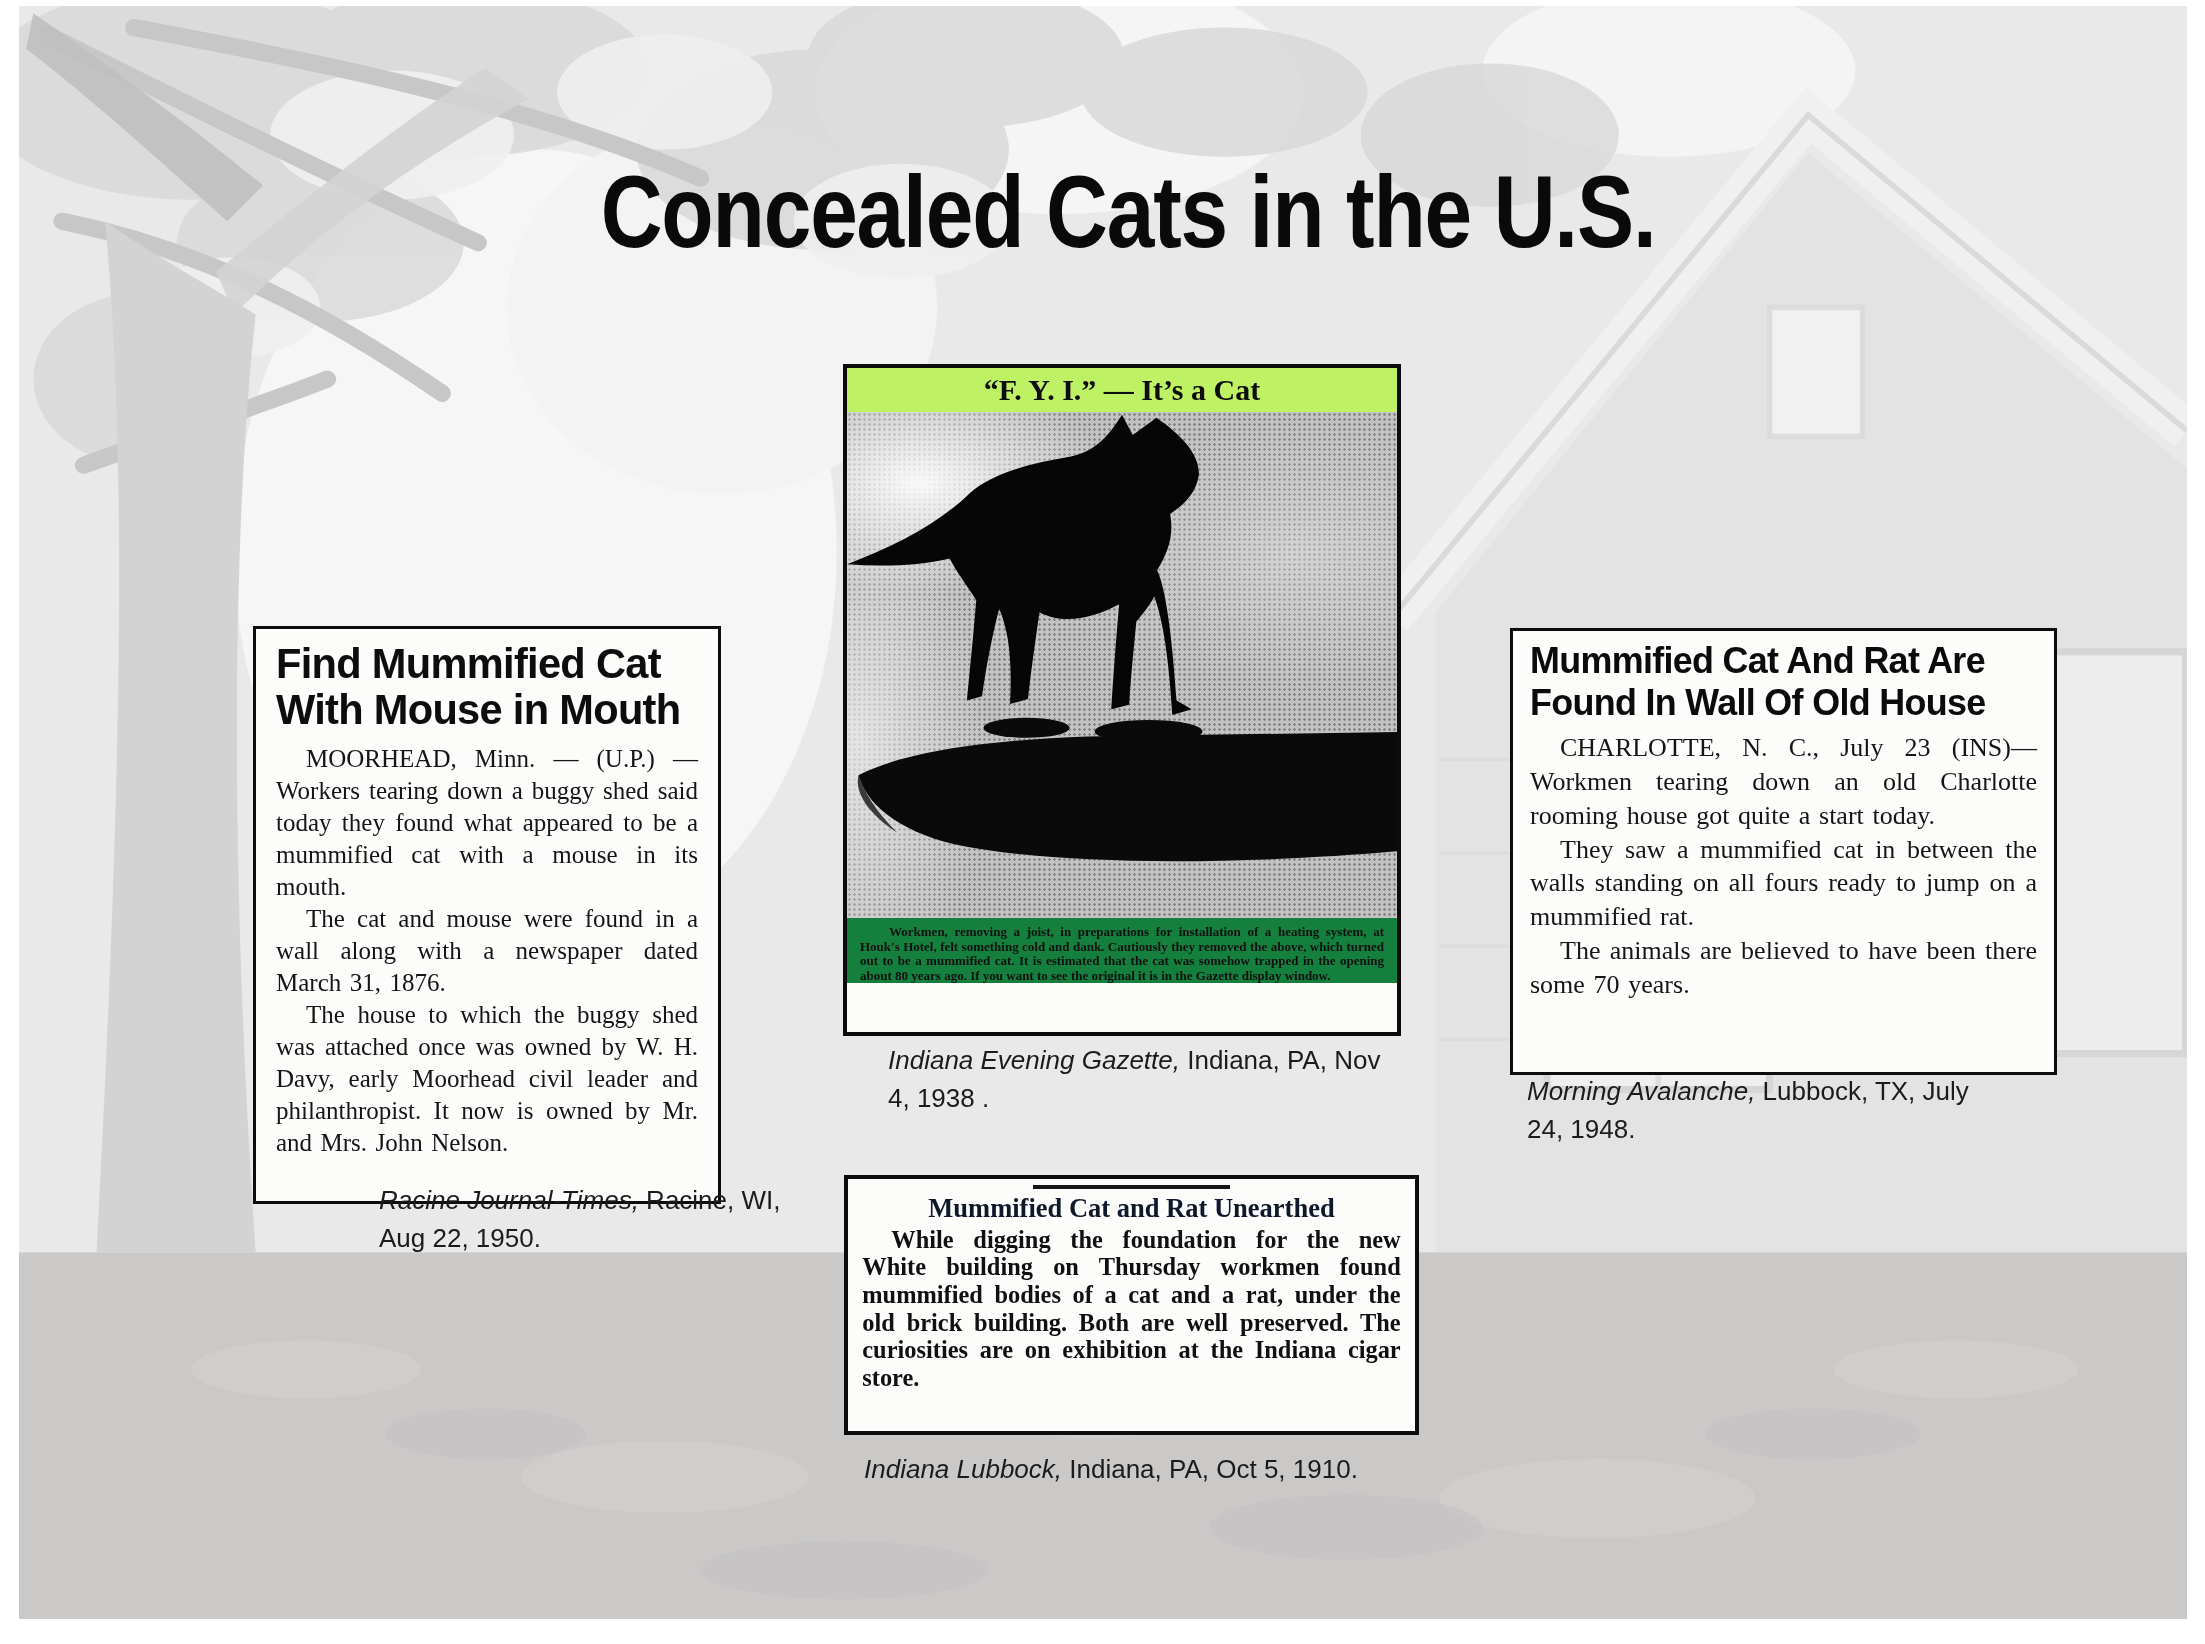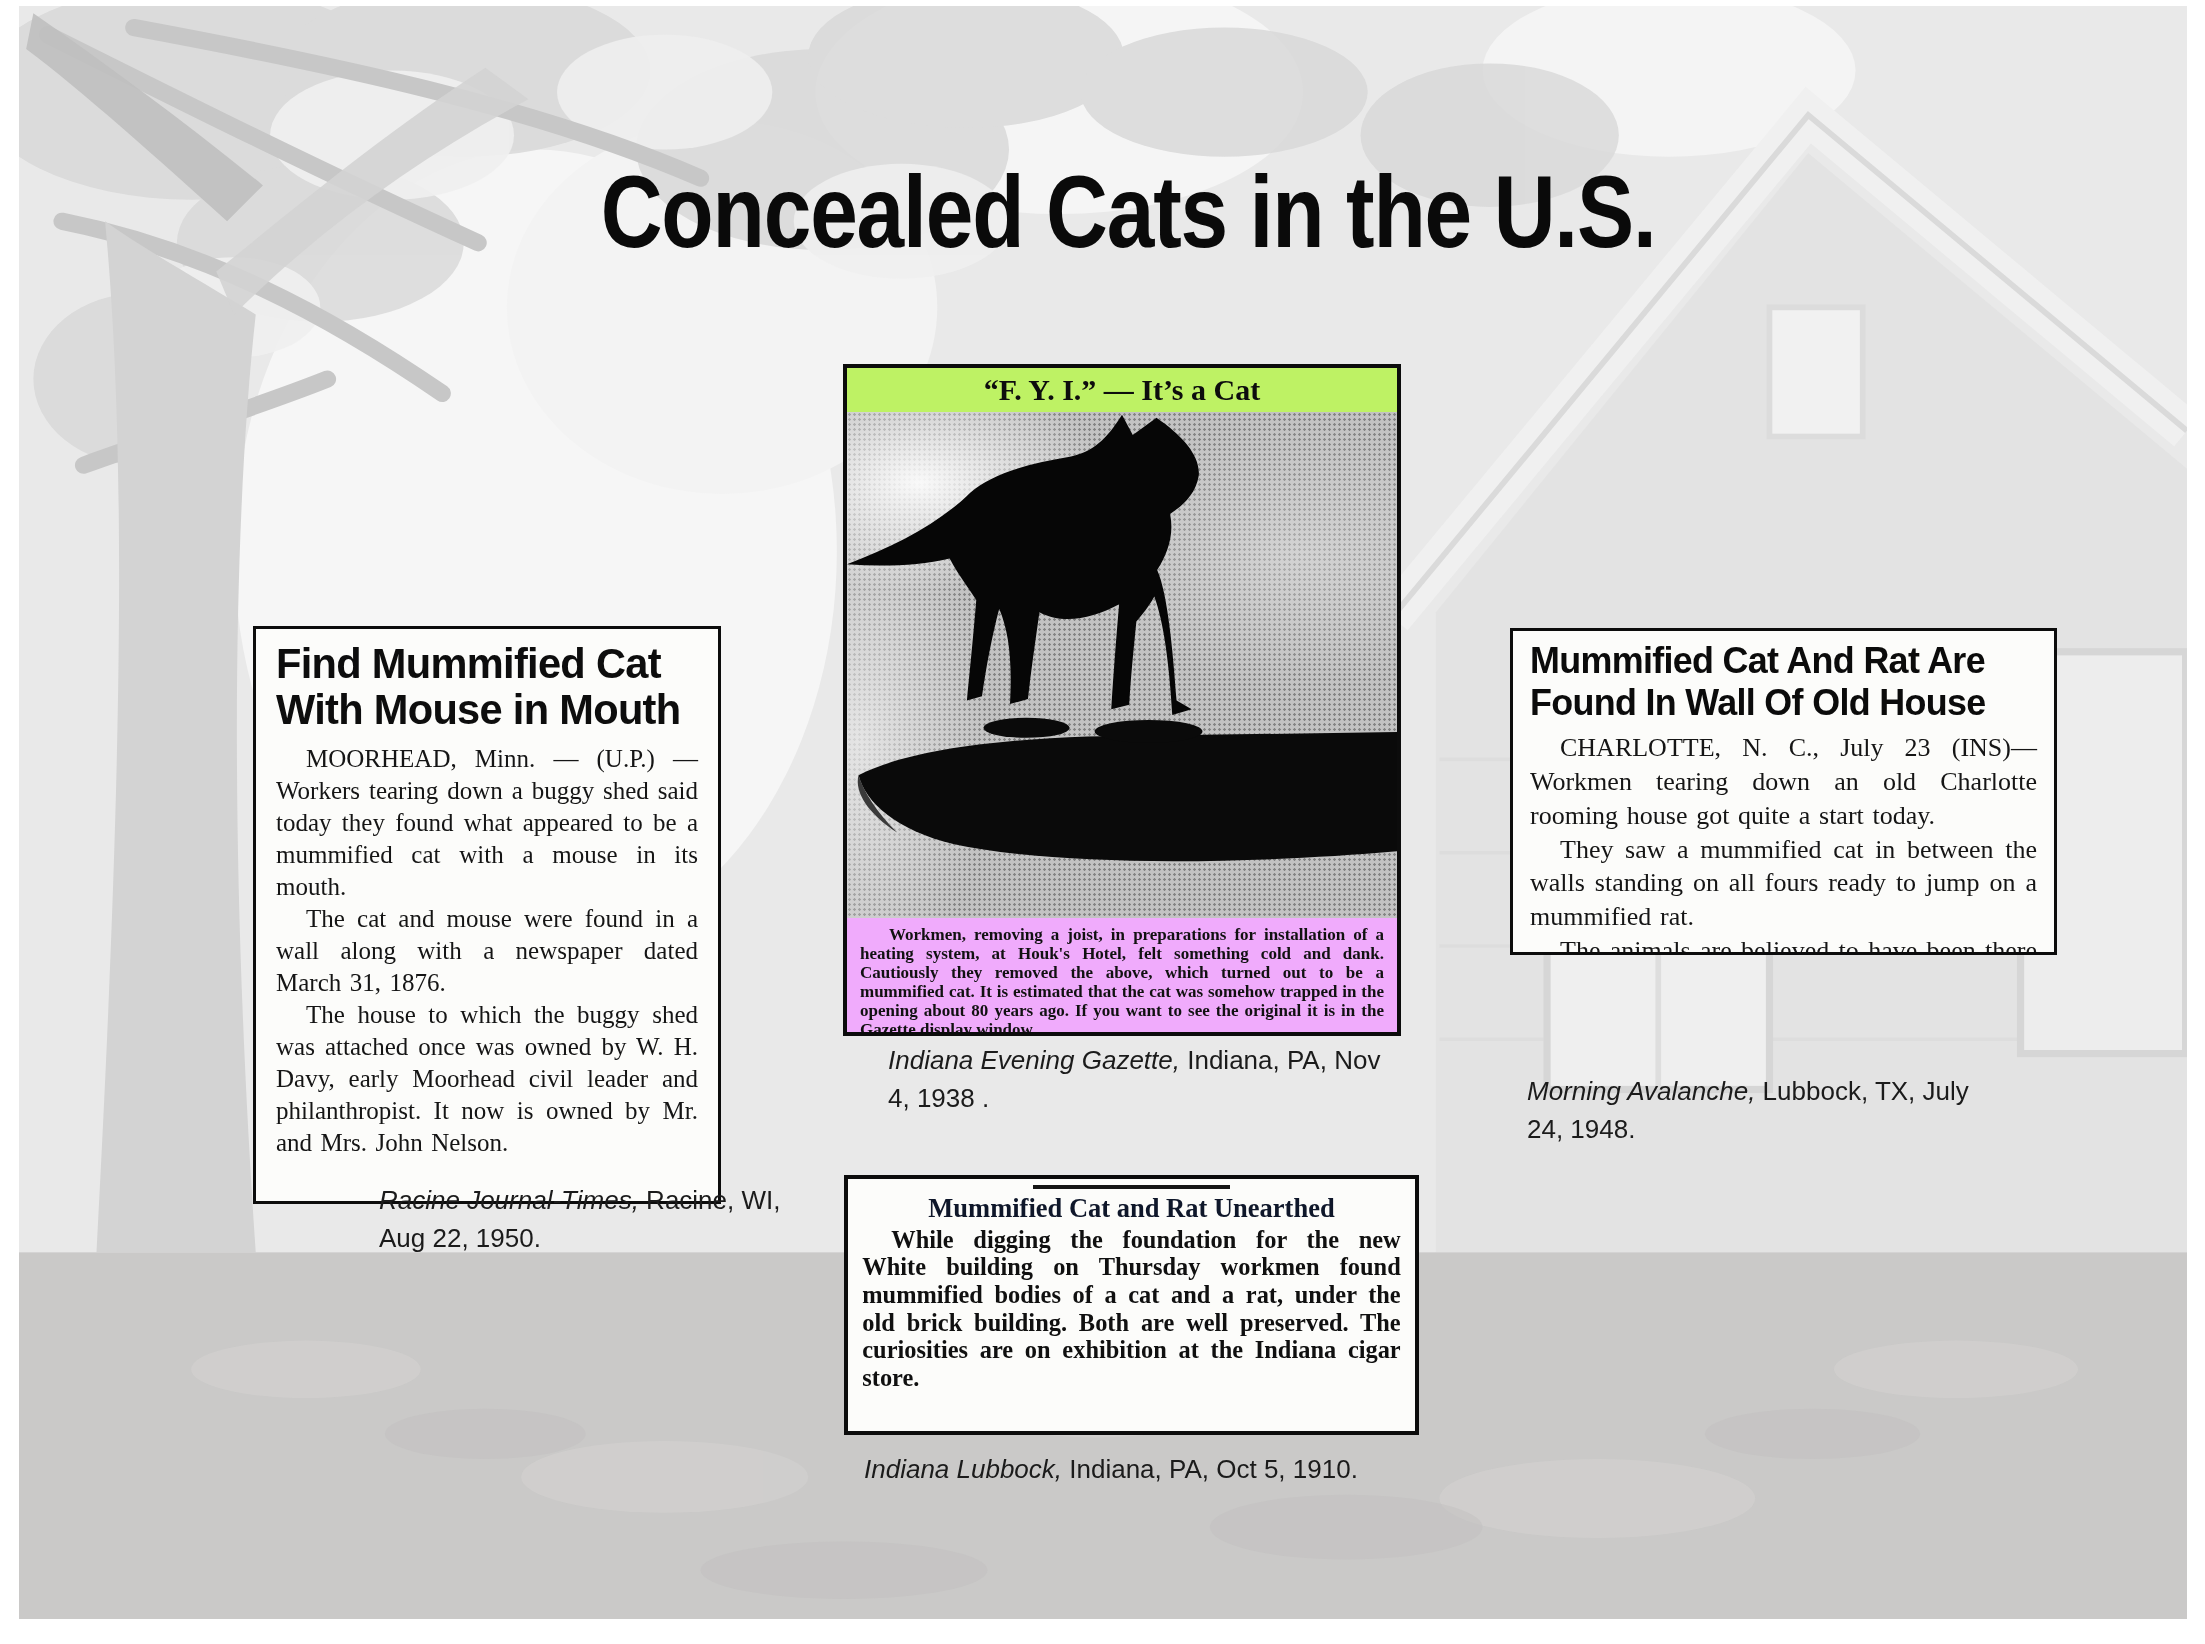--- a/index.html
+++ b/index.html
@@ -48,25 +48,25 @@
     background-image:
       radial-gradient(ellipse 308px 179px at 13% 14%, rgba(252,252,252,.95), rgba(252,252,252,0) 62%),
       radial-gradient(ellipse 215px 430px at 2% 65%, rgba(240,240,240,.75), rgba(240,240,240,0) 60%),
       radial-gradient(ellipse 359px 201px at 82% 28%, rgba(230,230,230,.45), rgba(230,230,230,0) 65%),
       radial-gradient(circle, #848484 1px, rgba(0,0,0,0) 1.5px);
     background-size:auto,auto,auto,5px 5px;
   }
   .gz-photo svg{position:absolute;left:0;top:0;width:100%;height:100%;}
   .gz-cap{
     padding:7.2px 13px 0 13px;font-family:"Liberation Serif",serif;font-weight:bold;
-    font-size:17px;line-height:1.12;text-align:justify;text-indent:29px;color:#111;
-    background:#f0abfc;
-  }
-  
-  .clip-avalanche{left:1510px;top:628px;width:547px;height:327px;padding:8.6px 17px;}
+    font-size:13px;line-height:1.12;text-align:justify;text-indent:29px;color:#111;
+    background:#15803d;
+  }
+  
+  .clip-avalanche{left:1510px;top:628px;width:547px;height:447px;padding:8.6px 17px;}
   .headline-av{
     font-weight:bold;font-size:37px;line-height:1.14;letter-spacing:-0.7px;color:#0b0b0b;
     transform:scaleX(.97);transform-origin:left top;white-space:nowrap;
   }
   .clip-avalanche .bodytext{margin-top:7.2px;}
   .clip-avalanche .bodytext p{font-size:26px;line-height:1.3;}
   
   .clip-progress{left:844px;top:1175px;width:575px;height:260px;border-width:4.3px;padding:4.3px 14.3px 1.4px 14.3px;}
   .pr-rule{width:197px;height:4.3px;background:#141414;margin:1.4px auto 0 auto;}
   .headline-pr{

